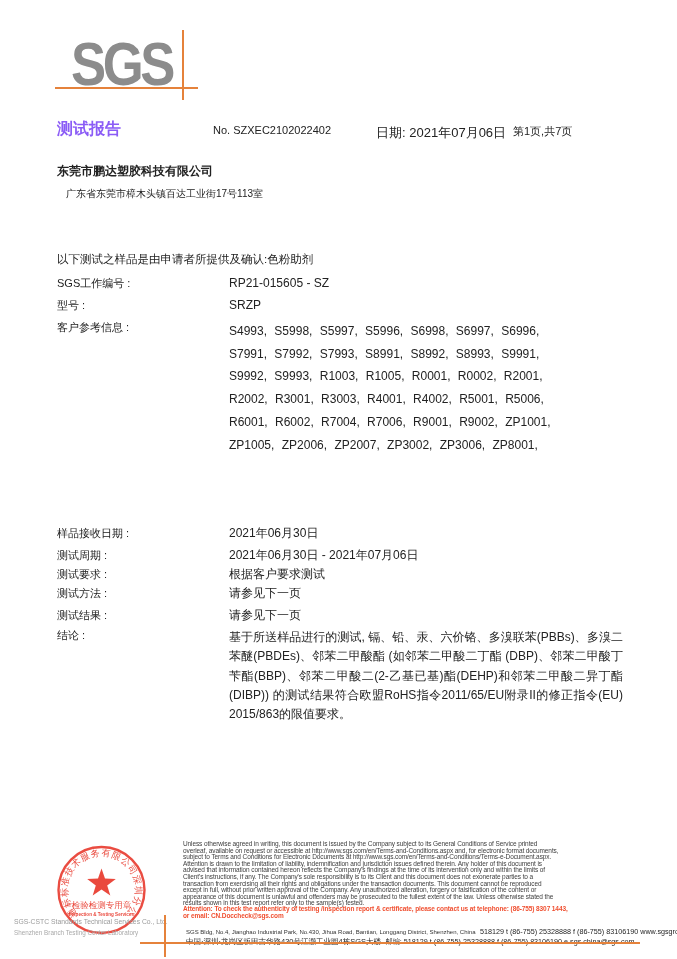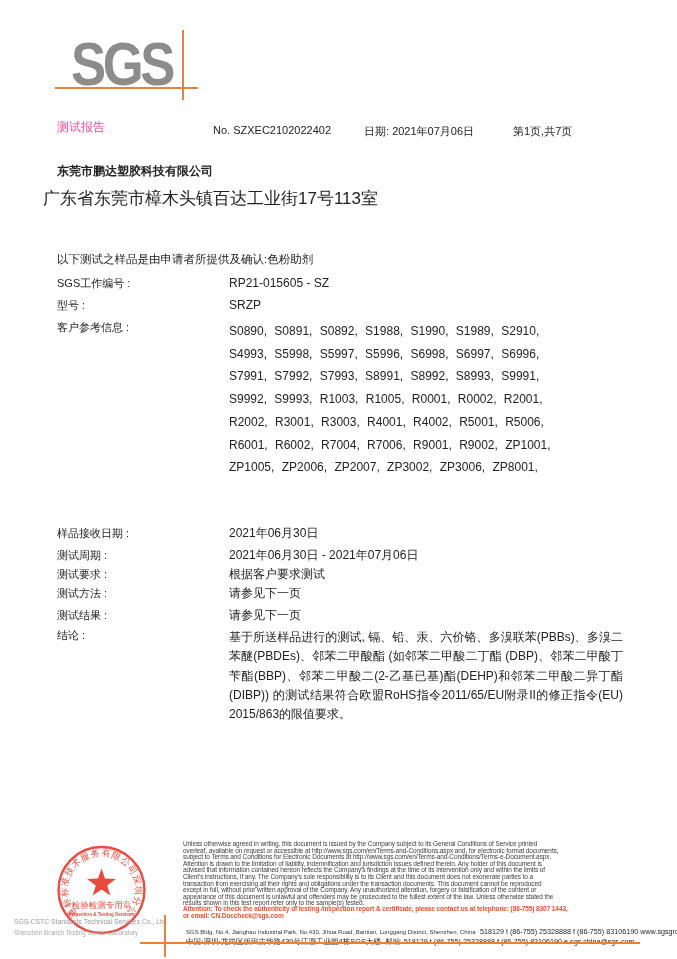--- a/index.html
+++ b/index.html
@@ -17,27 +17,27 @@
   }
   
   .logo-text{
     position:absolute;left:71px;top:36px;font-size:62px;line-height:56px;
     font-weight:700;color:var(--logo-gray);letter-spacing:-4px;
     transform:scale(.85,1);transform-origin:left top;
   }
   .logo-vline{position:absolute;left:182px;top:30px;width:2px;height:70px;background:var(--orange);}
   .logo-hline{position:absolute;left:55px;top:87px;width:143px;height:2px;background:var(--orange);}
   
-  .title{position:absolute;left:57px;top:119px;font-size:12px;font-weight:400;color:#ec4899;}
+  .title{position:absolute;left:57px;top:119px;font-size:16px;font-weight:700;color:#8b5cf6;}
   .repno{position:absolute;left:213px;top:124px;font-size:11px;}
-  .hdate{position:absolute;left:364px;top:124px;font-size:11px;}
+  .hdate{position:absolute;left:376px;top:124px;font-size:13px;}
   .pageinfo{position:absolute;left:513px;top:124px;font-size:11px;}
   
   .appl-name{position:absolute;left:57px;top:163px;font-size:12px;font-weight:bold;}
-  .appl-addr{position:absolute;left:43px;top:187px;font-size:17px;}
+  .appl-addr{position:absolute;left:66px;top:187px;font-size:10px;}
   .intro{position:absolute;left:57px;top:252px;font-size:11.5px;}
   
   .fields{position:absolute;left:57px;top:0;width:566px;height:959px;}
   .frow{position:absolute;left:0;width:100%;}
   .flabel{position:absolute;left:0;top:0;font-size:11px;white-space:nowrap;}
   .fvalue{position:absolute;left:172px;top:0;width:394px;font-size:12px;line-height:15px;}
   .vline{line-height:22.7px;white-space:nowrap;word-spacing:4px;}
   .frow[data-field="job-no"]{top:276px;}
   .frow[data-field="model"]{top:298px;}
   .frow[data-field="client-ref"]{top:320px;}
@@ -97,21 +97,20 @@
         <div class="flabel">SGS工作编号 :</div>
         <div class="fvalue">RP21-015605 - SZ</div>
       </div>
       <div class="frow" data-field="model">
         <div class="flabel">型号 :</div>
         <div class="fvalue">SRZP</div>
       </div>
       <div class="frow" data-field="client-ref">
         <div class="flabel">客户参考信息 :</div>
         <div class="fvalue">
-          <div class="vline">S0890, S0891, S0892, S1988, S1990, S1989, S2910,</div>
           <div class="vline">S4993, S5998, S5997, S5996, S6998, S6997, S6996,</div>
           <div class="vline">S7991, S7992, S7993, S8991, S8992, S8993, S9991,</div>
           <div class="vline">S9992, S9993, R1003, R1005, R0001, R0002, R2001,</div>
           <div class="vline">R2002, R3001, R3003, R4001, R4002, R5001, R5006,</div>
           <div class="vline">R6001, R6002, R7004, R7006, R9001, R9002, ZP1001,</div>
           <div class="vline">ZP1005, ZP2006, ZP2007, ZP3002, ZP3006, ZP8001,</div>
         </div>
       </div>
       <div class="frow" data-field="sample-date">
         <div class="flabel">样品接收日期 :</div>

